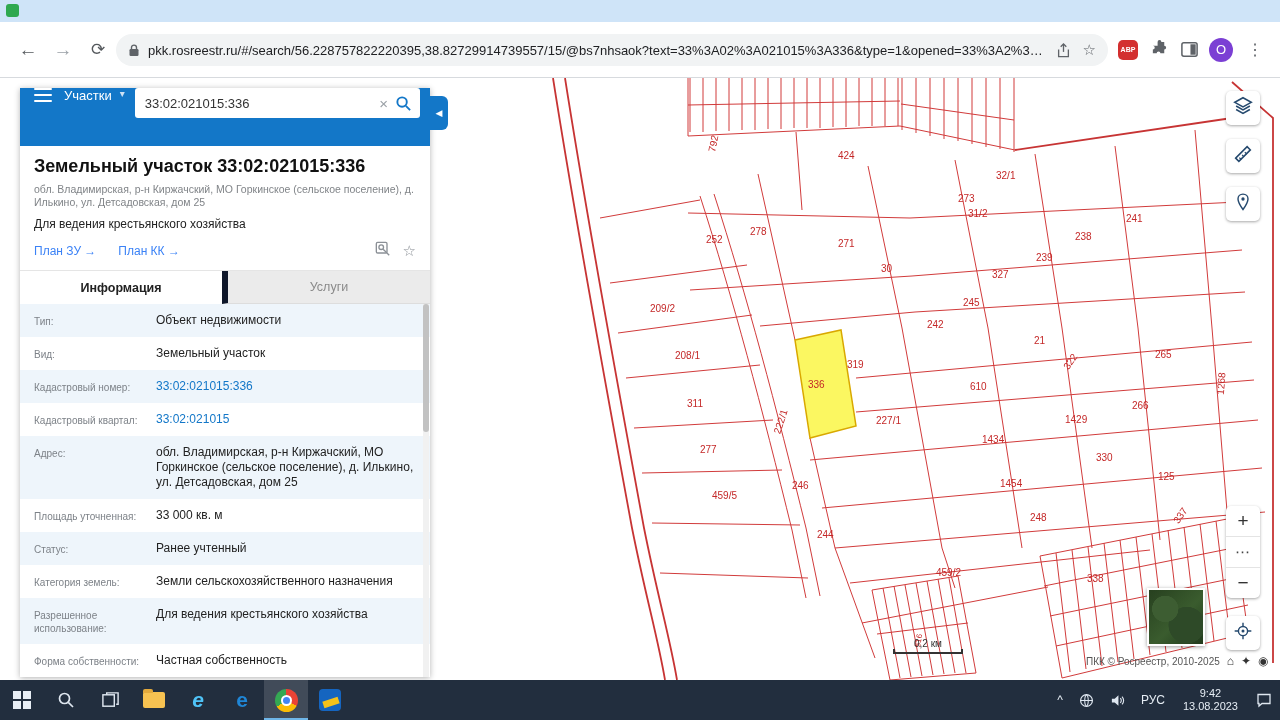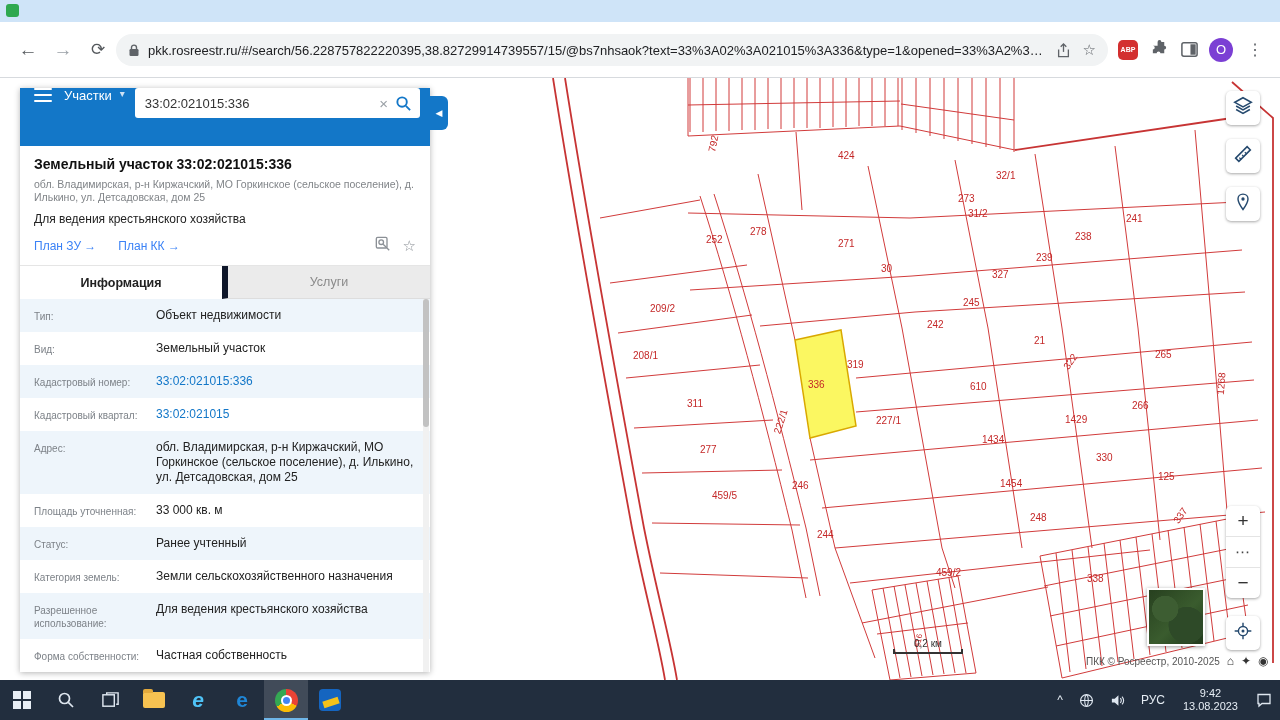--- a/index.html
+++ b/index.html
@@ -47,21 +47,21 @@
   .hamburger div { height:2px; background:#fff; border-radius:1px; }
   .cat { color:#fff; font-size:13px; }
   .cat-chev { color:#cfe2f4; font-size:10px; margin:0 10px 0 8px; }
   .search-input-wrap { position:relative; flex:1; height:30px; background:#fff; border-radius:3px; display:flex; align-items:center; }
   .search-input { border:none; outline:none; flex:1; height:28px; font-size:13px; color:#333; padding-left:10px; background:transparent; font-family:"Liberation Sans",sans-serif; }
   .clear-x { color:#9aa0a6; font-size:15px; padding:0 7px; }
   .mag { margin-right:8px; display:flex; }
   .collapse-tab { position:absolute; right:-18px; top:8px; width:18px; height:34px; background:#1377c8; border-radius:0 6px 6px 0; color:#fff; font-size:9px; display:flex; align-items:center; justify-content:center; }
 
   .card { padding:10px 14px 10px 14px; }
-  .card-title { font-size:14px; font-weight:bold; color:#111; margin-bottom:6px; }
+  .card-title { font-size:18px; font-weight:bold; color:#111; margin-bottom:6px; }
   .card-sub { font-size:10.5px; color:#808488; line-height:13px; margin-bottom:8px; }
   .card-usage { font-size:12px; color:#222; margin-bottom:10px; }
   .card-links { display:flex; align-items:center; font-size:12px; }
   .plan-link { color:#3b82f6; margin-right:22px; }
   .card-actions { margin-left:auto; display:flex; align-items:center; gap:12px; color:#8b9096; }
   .star-g { font-size:15px; }
 
   .tabs { display:flex; height:34px; border-top:1px solid #e5e5e5; }
   .tab { flex:1; display:flex; align-items:center; justify-content:center; font-size:12.5px; }
   .tab.active { background:#fff; color:#222; font-weight:bold; }
@@ -192,21 +192,21 @@
     <span class="plbl" style="left:1075px;top:153px;">238</span>
     <span class="plbl" style="left:881px;top:185px;">30</span>
     <span class="plbl" style="left:1036px;top:174px;">239</span>
     <span class="plbl" style="left:992px;top:191px;">327</span>
     <span class="plbl" style="left:650px;top:225px;">209/2</span>
     <span class="plbl" style="left:963px;top:219px;">245</span>
     <span class="plbl" style="left:927px;top:241px;">242</span>
     <span class="plbl" style="left:1034px;top:257px;">21</span>
     <span class="plbl" style="left:1062px;top:278px;transform:rotate(-55deg);">322</span>
     <span class="plbl" style="left:1155px;top:271px;">265</span>
-    <span class="plbl" style="left:633px;top:272px;">208/1</span>
+    <span class="plbl" style="left:675px;top:272px;">208/1</span>
     <span class="plbl" style="left:847px;top:281px;">319</span>
     <span class="plbl" style="left:970px;top:303px;">610</span>
     <span class="plbl" style="left:1210px;top:300px;transform:rotate(-85deg);">1268</span>
     <span class="plbl" style="left:687px;top:320px;">311</span>
     <span class="plbl" style="left:808px;top:301px;">336</span>
     <span class="plbl" style="left:876px;top:337px;">227/1</span>
     <span class="plbl" style="left:1065px;top:336px;">1429</span>
     <span class="plbl" style="left:1132px;top:322px;">266</span>
     <span class="plbl" style="left:768px;top:338px;transform:rotate(-72deg);">222/1</span>
     <span class="plbl" style="left:982px;top:356px;">1434</span>

